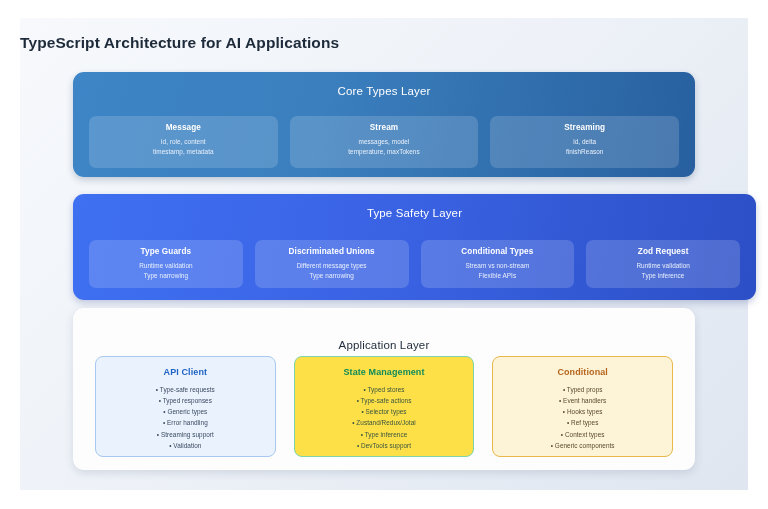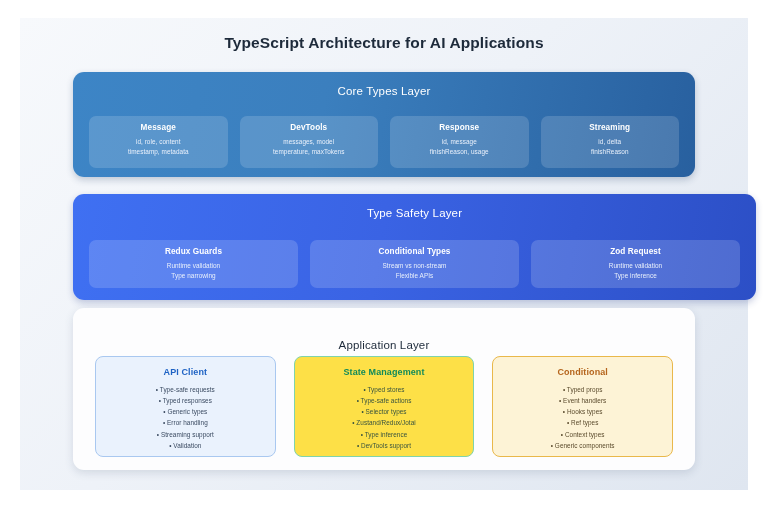--- a/index.html
+++ b/index.html
@@ -28,21 +28,20 @@
     box-sizing: border-box;
     padding: 0;
   }
 
   
   .page-title {
     position: absolute;
     left: 0;
     top: 16px;
     width: 728px;
-    text-align: center;
     font-size: 15.5px;
     font-weight: bold;
     color: #1d2a3a;
     letter-spacing: 0.1px;
   }
 
   
   .layer {
     position: absolute;
     border-radius: 11px;
@@ -178,50 +177,50 @@
       <div class="layer-title">Core Types Layer</div>
       <div class="card-row row-core">
 
         <div class="tile tile-core">
           <div class="tile-name">Message</div>
           <div class="tile-line">id, role, content</div>
           <div class="tile-line">timestamp, metadata</div>
         </div>
 
         <div class="tile tile-core">
-          <div class="tile-name">DevTools</div>
+          <div class="tile-name">Stream</div>
           <div class="tile-line">messages, model</div>
           <div class="tile-line">temperature, maxTokens</div>
         </div>
 
-        <div class="tile tile-core">
-          <div class="tile-name">Response</div>
-          <div class="tile-line">id, message</div>
-          <div class="tile-line">finishReason, usage</div>
-        </div>
 
         <div class="tile tile-core">
           <div class="tile-name">Streaming</div>
           <div class="tile-line">id, delta</div>
           <div class="tile-line">finishReason</div>
         </div>
 
       </div>
     </div>
 
     <div class="layer layer-safety">
       <div class="layer-title">Type Safety Layer</div>
       <div class="card-row row-safety">
 
         <div class="tile tile-safety">
-          <div class="tile-name">Redux Guards</div>
+          <div class="tile-name">Type Guards</div>
           <div class="tile-line">Runtime validation</div>
           <div class="tile-line">Type narrowing</div>
         </div>
 
+        <div class="tile tile-safety">
+          <div class="tile-name">Discriminated Unions</div>
+          <div class="tile-line">Different message types</div>
+          <div class="tile-line">Type narrowing</div>
+        </div>
 
         <div class="tile tile-safety">
           <div class="tile-name">Conditional Types</div>
           <div class="tile-line">Stream vs non-stream</div>
           <div class="tile-line">Flexible APIs</div>
         </div>
 
         <div class="tile tile-safety">
           <div class="tile-name">Zod Request</div>
           <div class="tile-line">Runtime validation</div>

